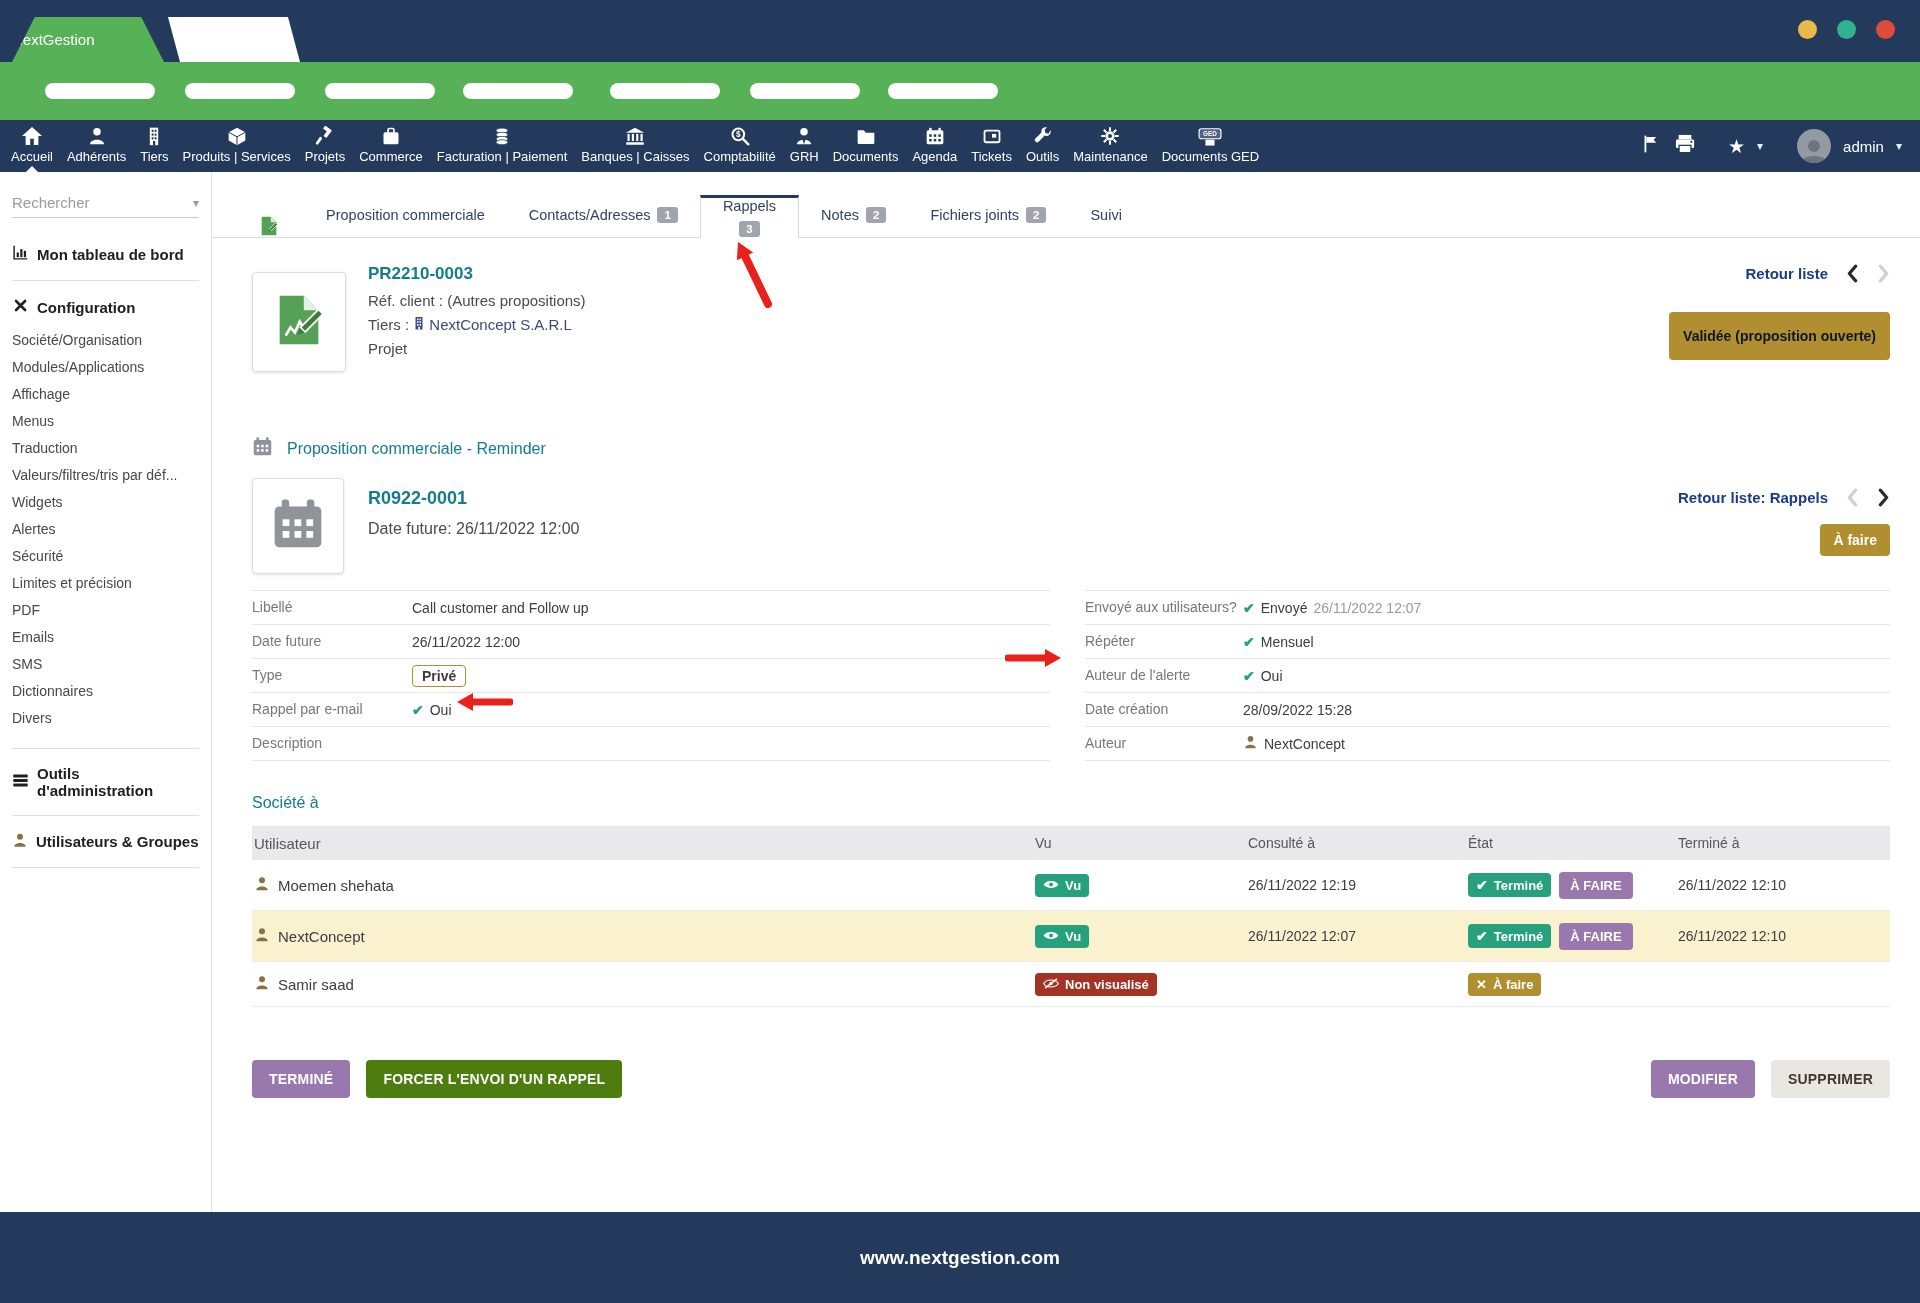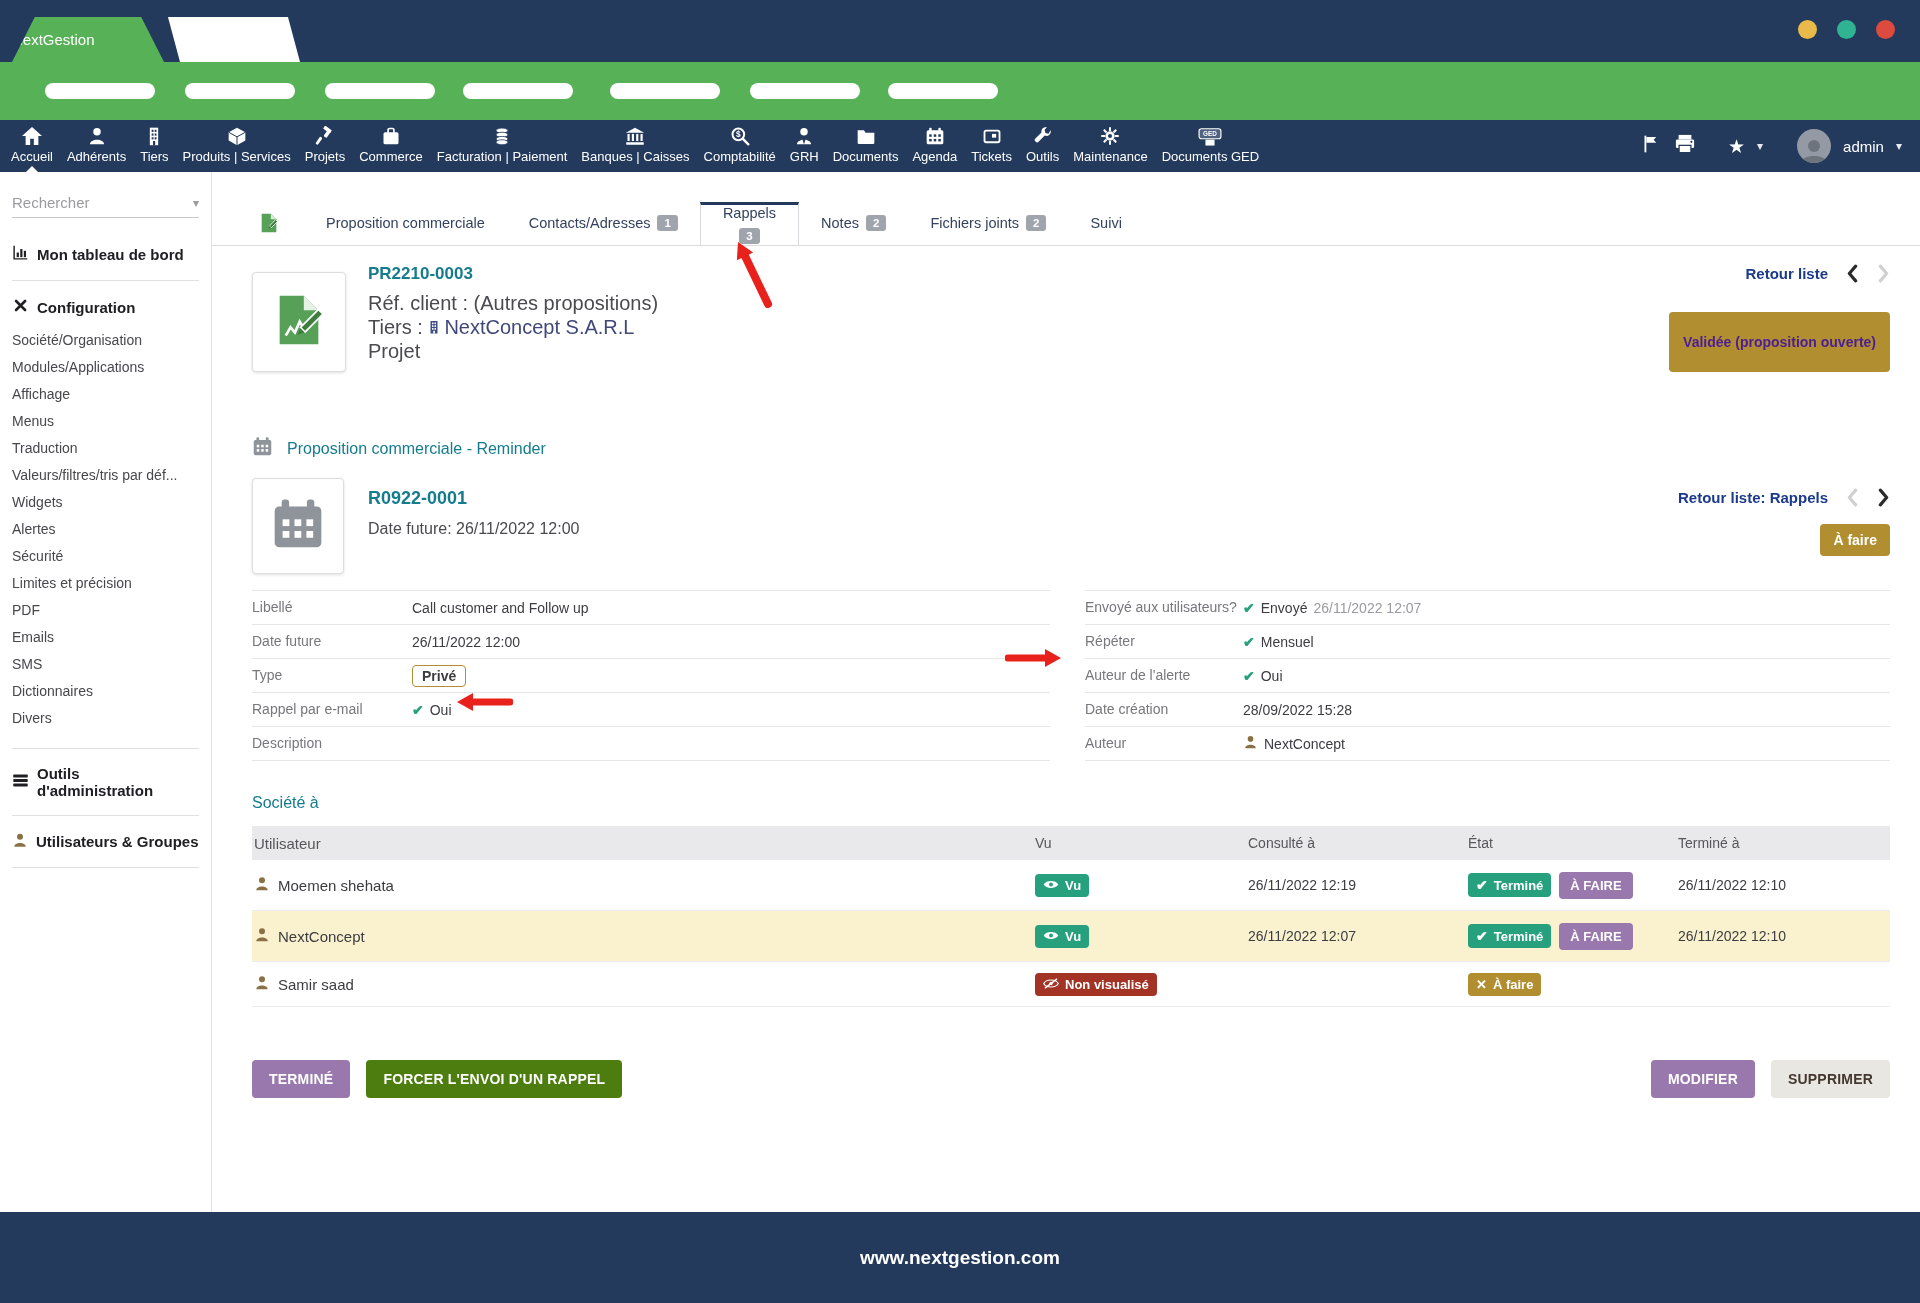--- a/index.html
+++ b/index.html
@@ -40,42 +40,42 @@
   .search{display:flex;align-items:center;justify-content:space-between;border-bottom:1px solid #c9c9cd;
     padding-bottom:6px;color:#9a9aa0;font-size:15px;cursor:pointer;}
   .side-strong{display:flex;align-items:center;gap:8px;font-weight:bold;font-size:15px;color:#202024;margin:26px 0 0 0;cursor:pointer;}
   .sep{height:1px;background:#e0e0e3;margin:16px 0;}
   .side-list{list-style:none;margin:10px 0 0 0;padding:0;}
   .side-list li{font-size:14px;color:#47474c;line-height:27px;cursor:pointer;white-space:nowrap;}
 
   
   .content{position:absolute;left:212px;top:172px;width:1708px;height:1040px;background:#fff;}
 
-  .tabs-row{position:absolute;left:0;top:28px;width:1708px;height:45px;border-bottom:1px solid #dcdce0;
-    display:flex;align-items:center;}
+  .tabs-row{position:absolute;left:0;top:20px;width:1708px;height:45px;border-bottom:1px solid #dcdce0;
+    display:flex;align-items:flex-end;}
   .doc-ic{margin-left:46px;margin-right:24px;display:flex;}
   .tab{display:flex;align-items:center;gap:7px;font-size:14.5px;color:#33425e;padding:0 22px;height:44px;cursor:pointer;white-space:nowrap;}
   .tab.active{border-top:3px solid #233a5c;border-left:1px solid #d9d9dd;border-right:1px solid #d9d9dd;
     background:#fff;height:43px;margin-bottom:-1px;box-sizing:border-box;flex-direction:column;}
   .tab-badge{background:#a0a4ac;color:#fff;font-size:11.5px;font-weight:bold;border-radius:3px;padding:2px 7px;}
 
   .icon-card{position:absolute;background:#fff;border:1px solid #ddddE0;border-radius:4px;
     box-shadow:0 1px 3px rgba(0,0,0,.12);display:flex;align-items:center;justify-content:center;}
   .pr-card{left:40px;top:100px;width:92px;height:98px;}
   .rem-card{left:40px;top:306px;width:90px;height:94px;}
 
   .pr-id{position:absolute;left:156px;top:92px;font-size:17px;font-weight:bold;color:#147c8d;}
-  .pr-line{position:absolute;left:156px;font-size:20px;color:#4a4a4f;}
+  .pr-line{position:absolute;left:156px;font-size:15px;color:#4a4a4f;}
   .tiers-val{color:#40487a;display:inline-flex;align-items:center;gap:4px;}
 
   .link-navy{color:#1c3a8c;font-weight:bold;font-size:15px;cursor:pointer;}
   .chev{display:inline-flex;cursor:pointer;}
   .retour1{position:absolute;right:30px;top:92px;display:flex;align-items:center;gap:18px;}
   .retour2{position:absolute;right:30px;top:316px;display:flex;align-items:center;gap:18px;}
-  .btn-gold{background:#b18e2f;color:#4c1d95;font-weight:bold;font-size:14px;padding:22px 14px;border-radius:4px;border:none;cursor:pointer;}
+  .btn-gold{background:#b18e2f;color:#0f172a;font-weight:bold;font-size:14px;padding:16px 14px;border-radius:4px;border:none;cursor:pointer;}
   .valid-btn{position:absolute;right:30px;top:140px;}
   .afaire-badge{position:absolute;right:30px;top:352px;background:#b18e2f;color:#fff;font-weight:bold;
     font-size:14px;padding:8px 13px;border-radius:4px;}
 
   .section-head{position:absolute;left:40px;top:264px;display:flex;align-items:center;gap:14px;
     font-size:16px;color:#147c8d;}
   .rem-id{position:absolute;left:156px;top:316px;font-size:18px;font-weight:bold;color:#147c8d;}
   .rem-date{position:absolute;left:156px;top:348px;font-size:16px;color:#4a4a4f;}
 
   .fcol{position:absolute;top:418px;}

